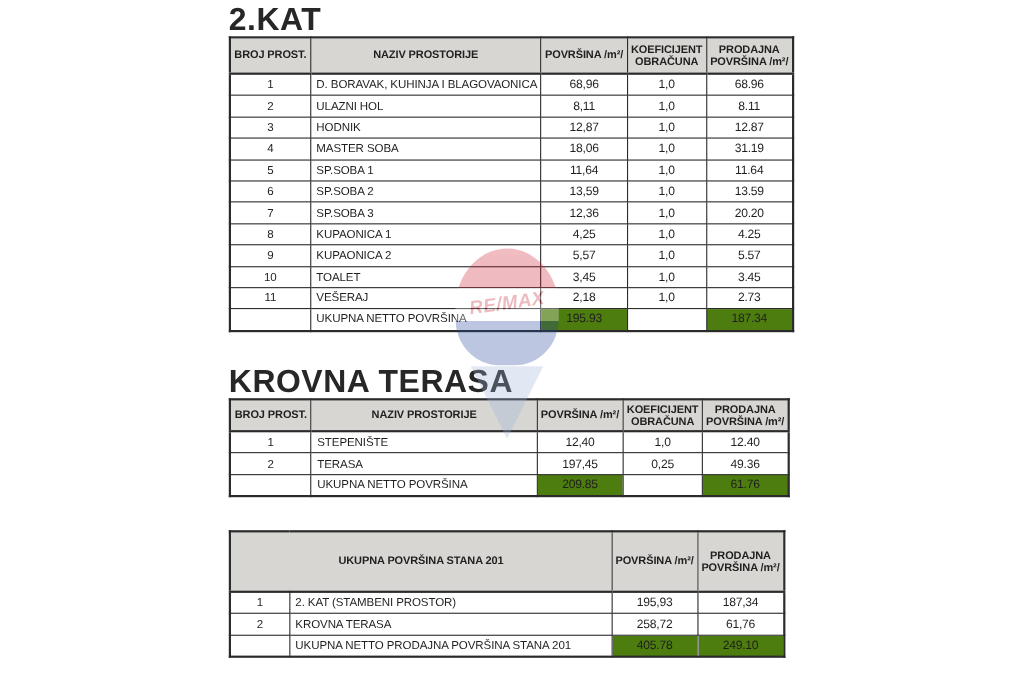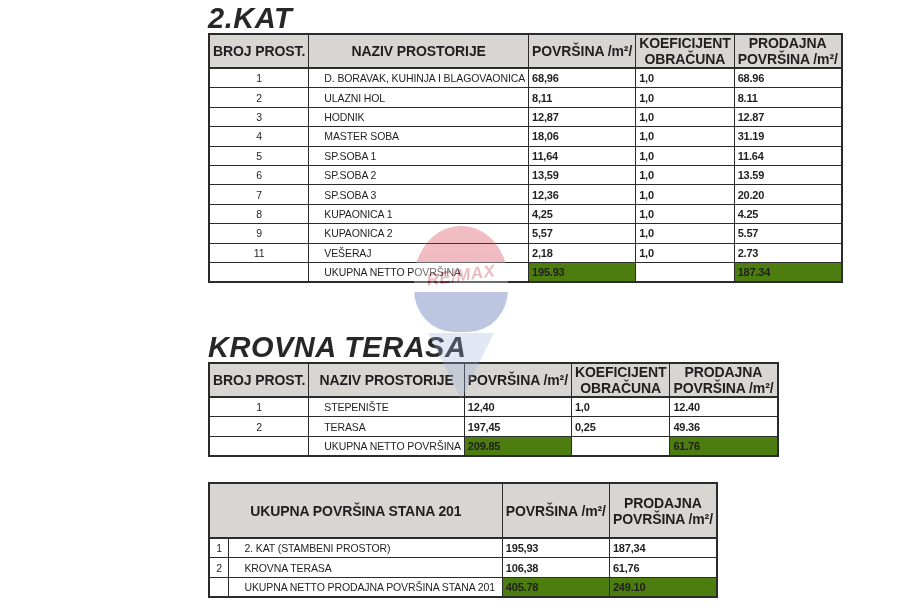--- a/index.html
+++ b/index.html
@@ -9,21 +9,21 @@
     position: relative;
     font-family: "Liberation Sans", sans-serif;
     color: #1f1f1f;
     overflow: hidden;
   }
   .sheet { position: absolute; left: 208px; top: 0; width: 510px; height: 613px; }
 
   .title {
     position: absolute; left: 0; margin: 0;
     font-size: 29px; font-weight: bold; line-height: 1;
-    letter-spacing: 0.5px; color: #272727; font-style: italic;
+    letter-spacing: 0.5px; color: #272727;
   }
   #title-2kat { top: 4px; }
   #title-krovna { top: 333px; }
 
   table.area {
     position: absolute; left: 0;
     border-collapse: collapse; table-layout: fixed;
     border: 2px solid #2b2b2b;
     background: #ffffff;
   }
@@ -32,32 +32,32 @@
   #table-2 { top: 482px; }
 
   .area th, .area td {
     border: 1px solid #2b2b2b;
     padding: 0 3px;
     overflow: hidden; white-space: nowrap;
     vertical-align: middle;
   }
   .area thead th {
     background: #d7d6d3;
-    font-size: 14px; font-weight: bold; text-align: center;
+    font-size: 10px; font-weight: bold; text-align: center;
     letter-spacing: -0.1px;
     border-bottom: 2px solid #2b2b2b;
   }
   #table-0 thead th { height: 31px; }
   #table-1 thead th { height: 27px; }
   #table-2 thead th { height: 53px; }
   th.merged-title { font-size: 13.5px; letter-spacing: 0.3px; }
 
   .area td { height: 18.4px; font-size: 10.5px; }
-  td.naziv { text-align: left; padding-left: 15px; letter-spacing: -0.1px; }
-  td.num  { text-align: left; font-size: 11px; letter-spacing: -0.2px; font-weight: bold; }
+  td.naziv { text-align: left; padding-left: 5px; letter-spacing: -0.1px; }
+  td.num  { text-align: center; font-size: 11px; letter-spacing: -0.2px; }
   td.broj { text-align: center; font-size: 10.5px; }
   td.shade { background: #4d7c0f; margin-left: 40px; }
 
   
   .watermark {
     position: absolute; left: 405px; top: 226px;
     width: 112px; height: 180px;
     opacity: 0.30; z-index: 5; pointer-events: none;
   }
   .balloon {
@@ -181,20 +181,27 @@
         </tr>
 
         <tr>
           <td class="broj">9</td>
           <td class="naziv">KUPAONICA 2</td>
           <td class="num">5,57</td>
           <td class="num">1,0</td>
           <td class="num">5.57</td>
         </tr>
 
+        <tr>
+          <td class="broj">10</td>
+          <td class="naziv">TOALET</td>
+          <td class="num">3,45</td>
+          <td class="num">1,0</td>
+          <td class="num">3.45</td>
+        </tr>
 
         <tr>
           <td class="broj">11</td>
           <td class="naziv">VEŠERAJ</td>
           <td class="num">2,18</td>
           <td class="num">1,0</td>
           <td class="num">2.73</td>
         </tr>
 
       </tbody>
@@ -285,21 +292,21 @@
         <tr>
           <td class="broj">1</td>
           <td class="naziv">2. KAT (STAMBENI PROSTOR)</td>
           <td class="num">195,93</td>
           <td class="num">187,34</td>
         </tr>
 
         <tr>
           <td class="broj">2</td>
           <td class="naziv">KROVNA TERASA</td>
-          <td class="num">106,38</td>
+          <td class="num">258,72</td>
           <td class="num">61,76</td>
         </tr>
       </tbody>
     <tfoot>
       <tr>
         <td class="broj"></td>
         <td class="naziv">UKUPNA NETTO PRODAJNA POVRŠINA STANA 201</td>
         <td class="num shade">405.78</td>
         <td class="num shade">249.10</td>
       </tr>

